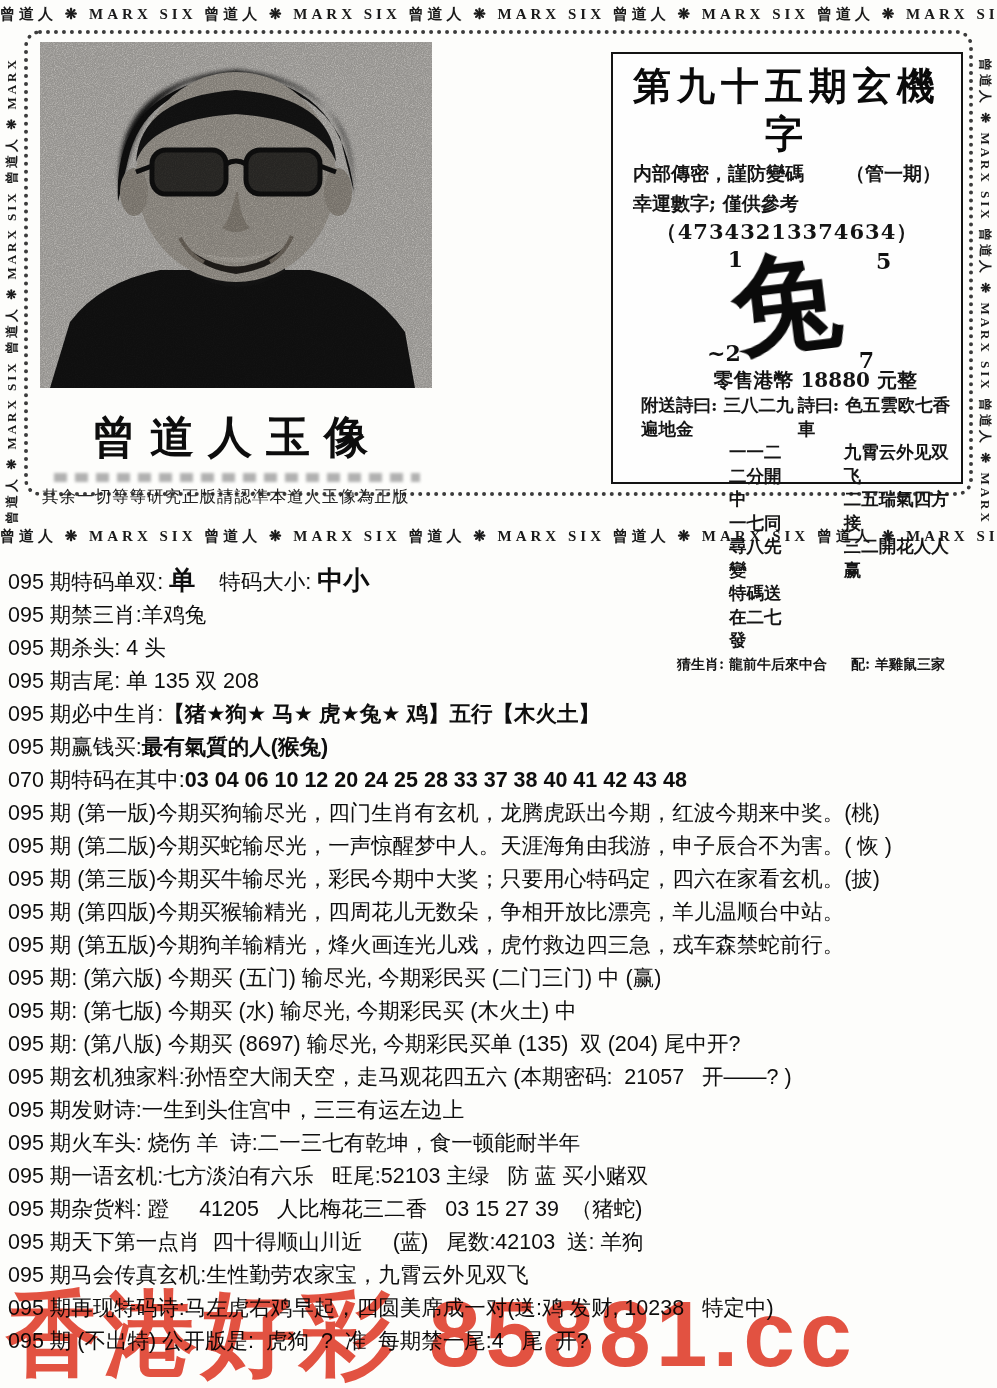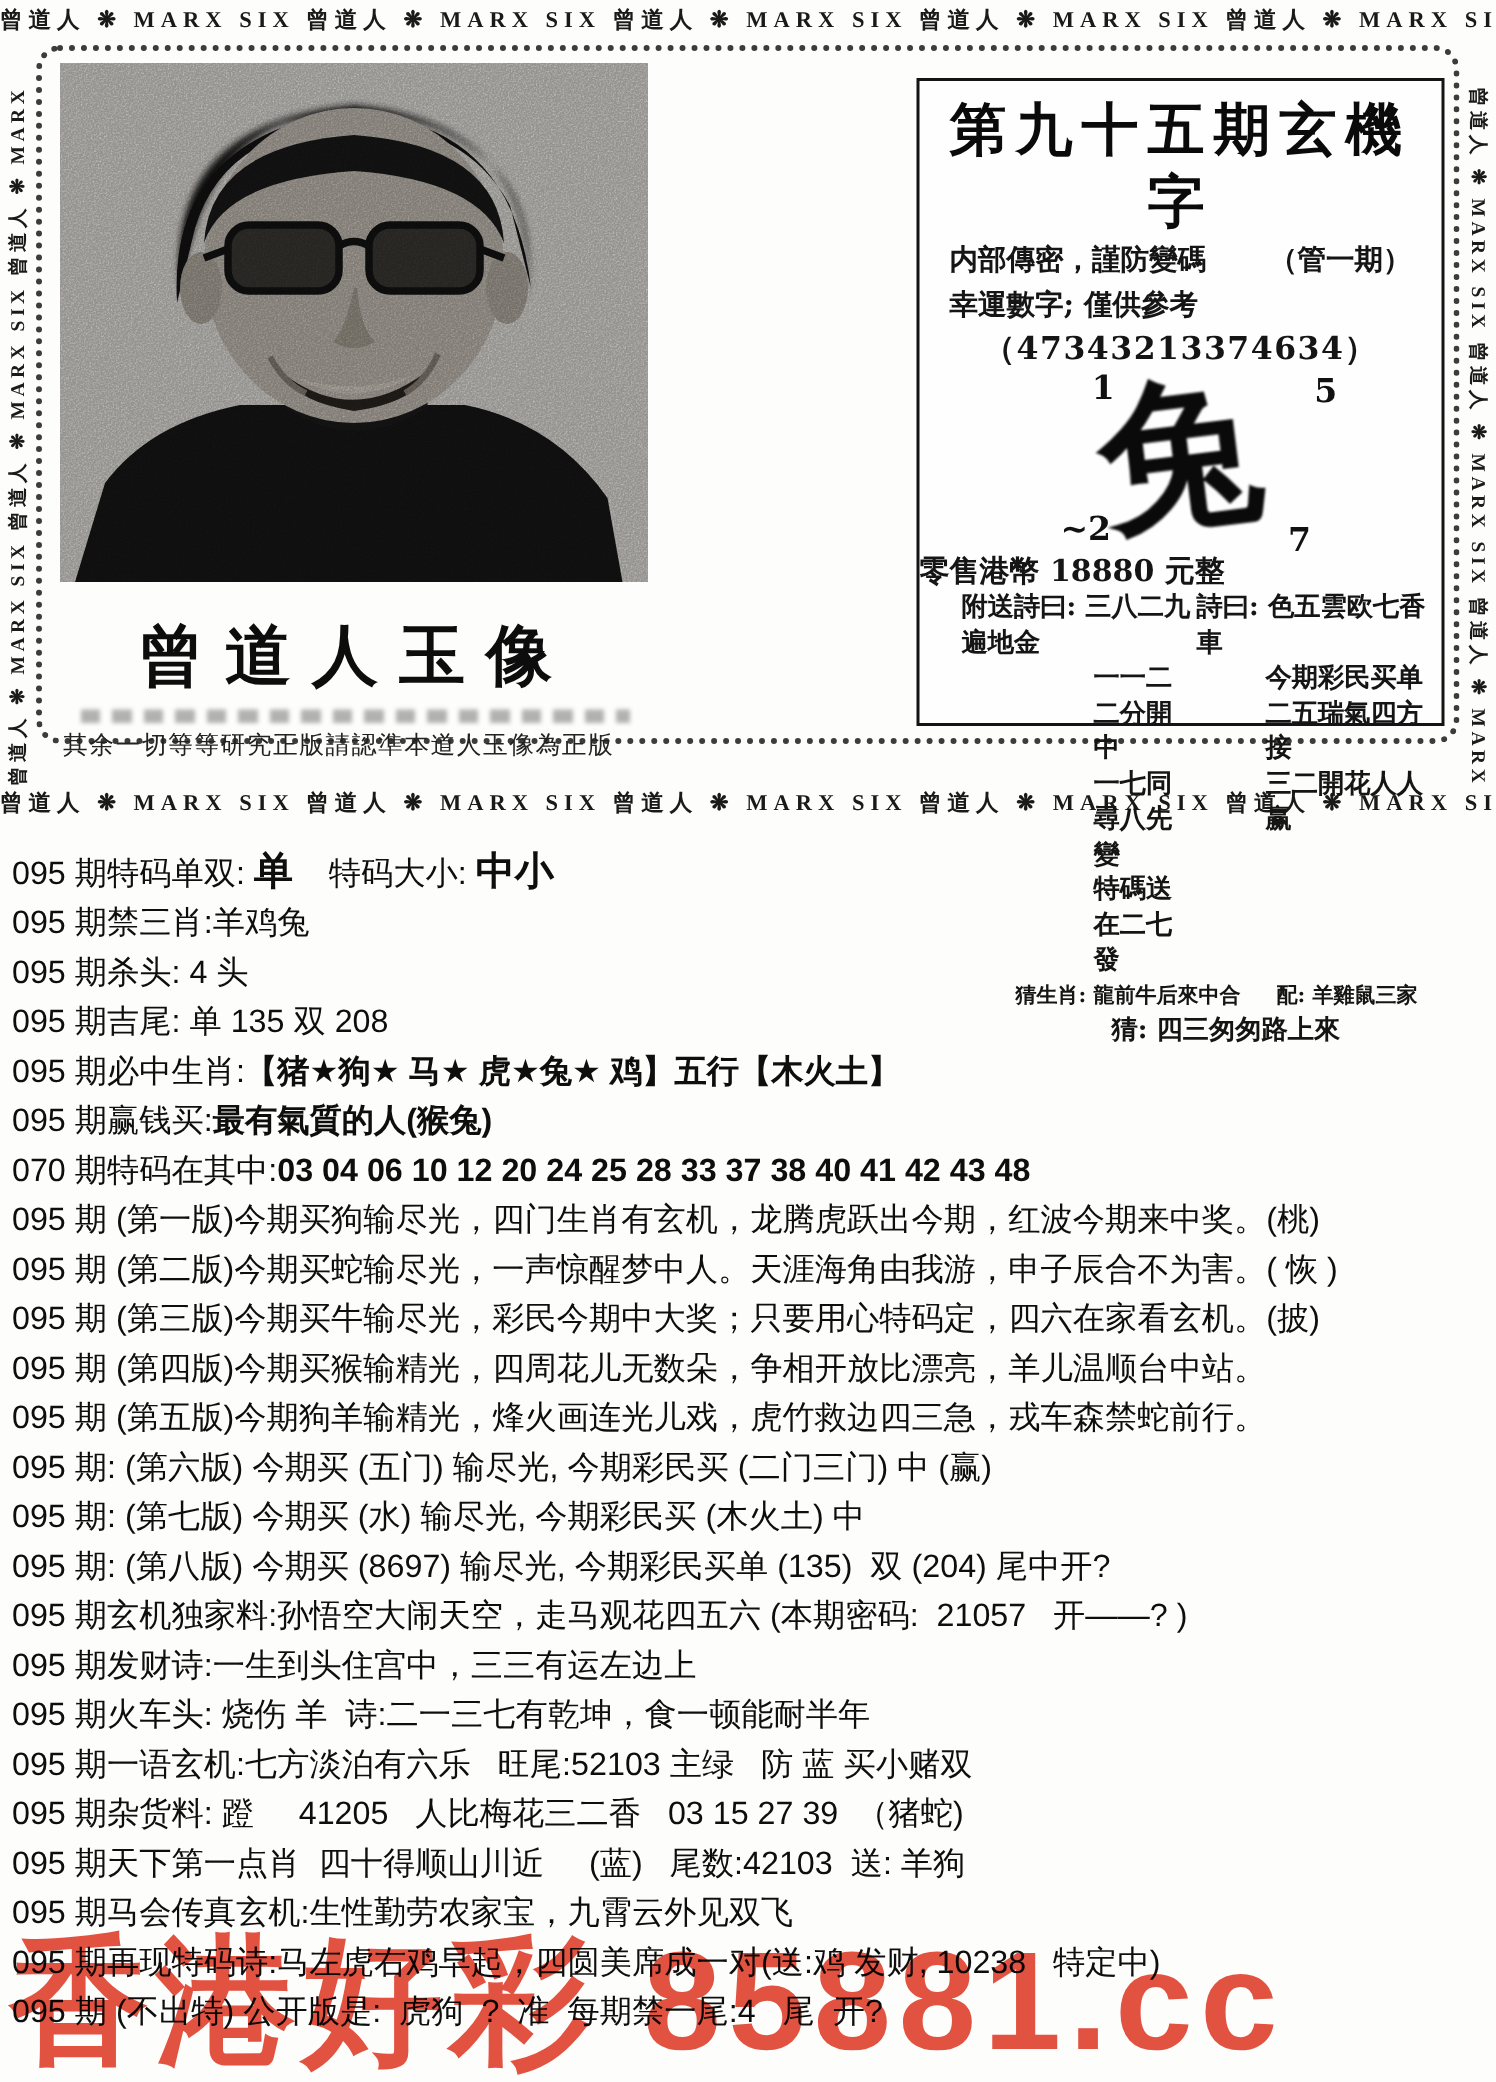--- a/index.html
+++ b/index.html
@@ -58,21 +58,21 @@
   .glyph{
     position:absolute;left:50%;top:50%;transform:translate(-50%,-52%) rotate(-7deg);
     font-size:108px;font-weight:bold;color:#0a0a0a;filter:blur(.7px);
     font-family:"DejaVu Serif",serif;
   }
   .gnum{position:absolute;font-size:22px;font-weight:600;color:#111;}
   .gnum.n1{left:33%;top:0;}
   .gnum.n5{right:20%;top:2%;}
   .gnum.n2{left:27%;bottom:2%;}
   .gnum.n7{right:25%;bottom:-4%;}
-  .mb-price{padding-right:44px;font-size:20px;line-height:24px;font-weight:600;}
+  .mb-price{text-align:right;padding-right:44px;font-size:20px;line-height:24px;font-weight:600;}
   .verses{display:flex;padding:2px 8px 0 28px;font-size:17.5px;line-height:23.5px;font-weight:600;justify-content:center;}
   .vcol.l{width:55%;}
   .vcol .indent{padding-left:88px;}
   .vcol.r .indent{padding-left:46px;}
   .guess-row{display:flex;font-size:14px;line-height:23px;font-weight:600;}
   .guess-row .g1{padding-left:64px;flex:1;}
   .guess-row .g2{padding-right:16px;}
   .guess2{padding-left:128px;font-size:17.5px;line-height:23px;font-weight:600;}
   
   .body-lines{padding:14px 0 0 8px;}
@@ -160,30 +160,29 @@
     <div class="mb-price">零售港幣 18880 元整</div>
     <div class="verses">
       <div class="vcol l">
         <div>附送詩曰: 三八二九遍地金</div>
         <div class="indent">一一二二分開中</div>
         <div class="indent">一七同尋八先變</div>
         <div class="indent">特碼送在二七發</div>
       </div>
       <div class="vcol r">
         <div>詩曰: 色五雲欧七香車</div>
-        <div class="indent">今期彩民买单</div>
+        <div class="indent">九霄云外见双飞</div>
         <div class="indent">二五瑞氣四方接</div>
         <div class="indent">三二開花人人赢</div>
       </div>
     </div>
     <div class="guess-row">
       <span class="g1">猜生肖: 龍前牛后來中合</span>
       <span class="g2">配: 羊雞鼠三家</span>
     </div>
-    <div class="guess2">猜: 四三匆匆路上來</div>
   </div>
 </div>
 
 <div class="band">曾道人 ❋ MARX SIX 曾道人 ❋ MARX SIX 曾道人 ❋ MARX SIX 曾道人 ❋ MARX SIX 曾道人 ❋ MARX SIX 曾道人 ❋ MARX SIX 曾道人 ❋ MARX SIX</div>
 
 <div class="body-lines" id="body-lines">
     <div class="bline"><span>095 期特码单双: </span><span class="bigseg">单</span><span>    特码大小: </span><span class="bigseg">中小</span></div>
     <div class="bline"><span>095 期禁三肖:羊鸡兔</span></div>
     <div class="bline"><span>095 期杀头: 4 头</span></div>
     <div class="bline"><span>095 期吉尾: 单 135 双 208</span></div>

